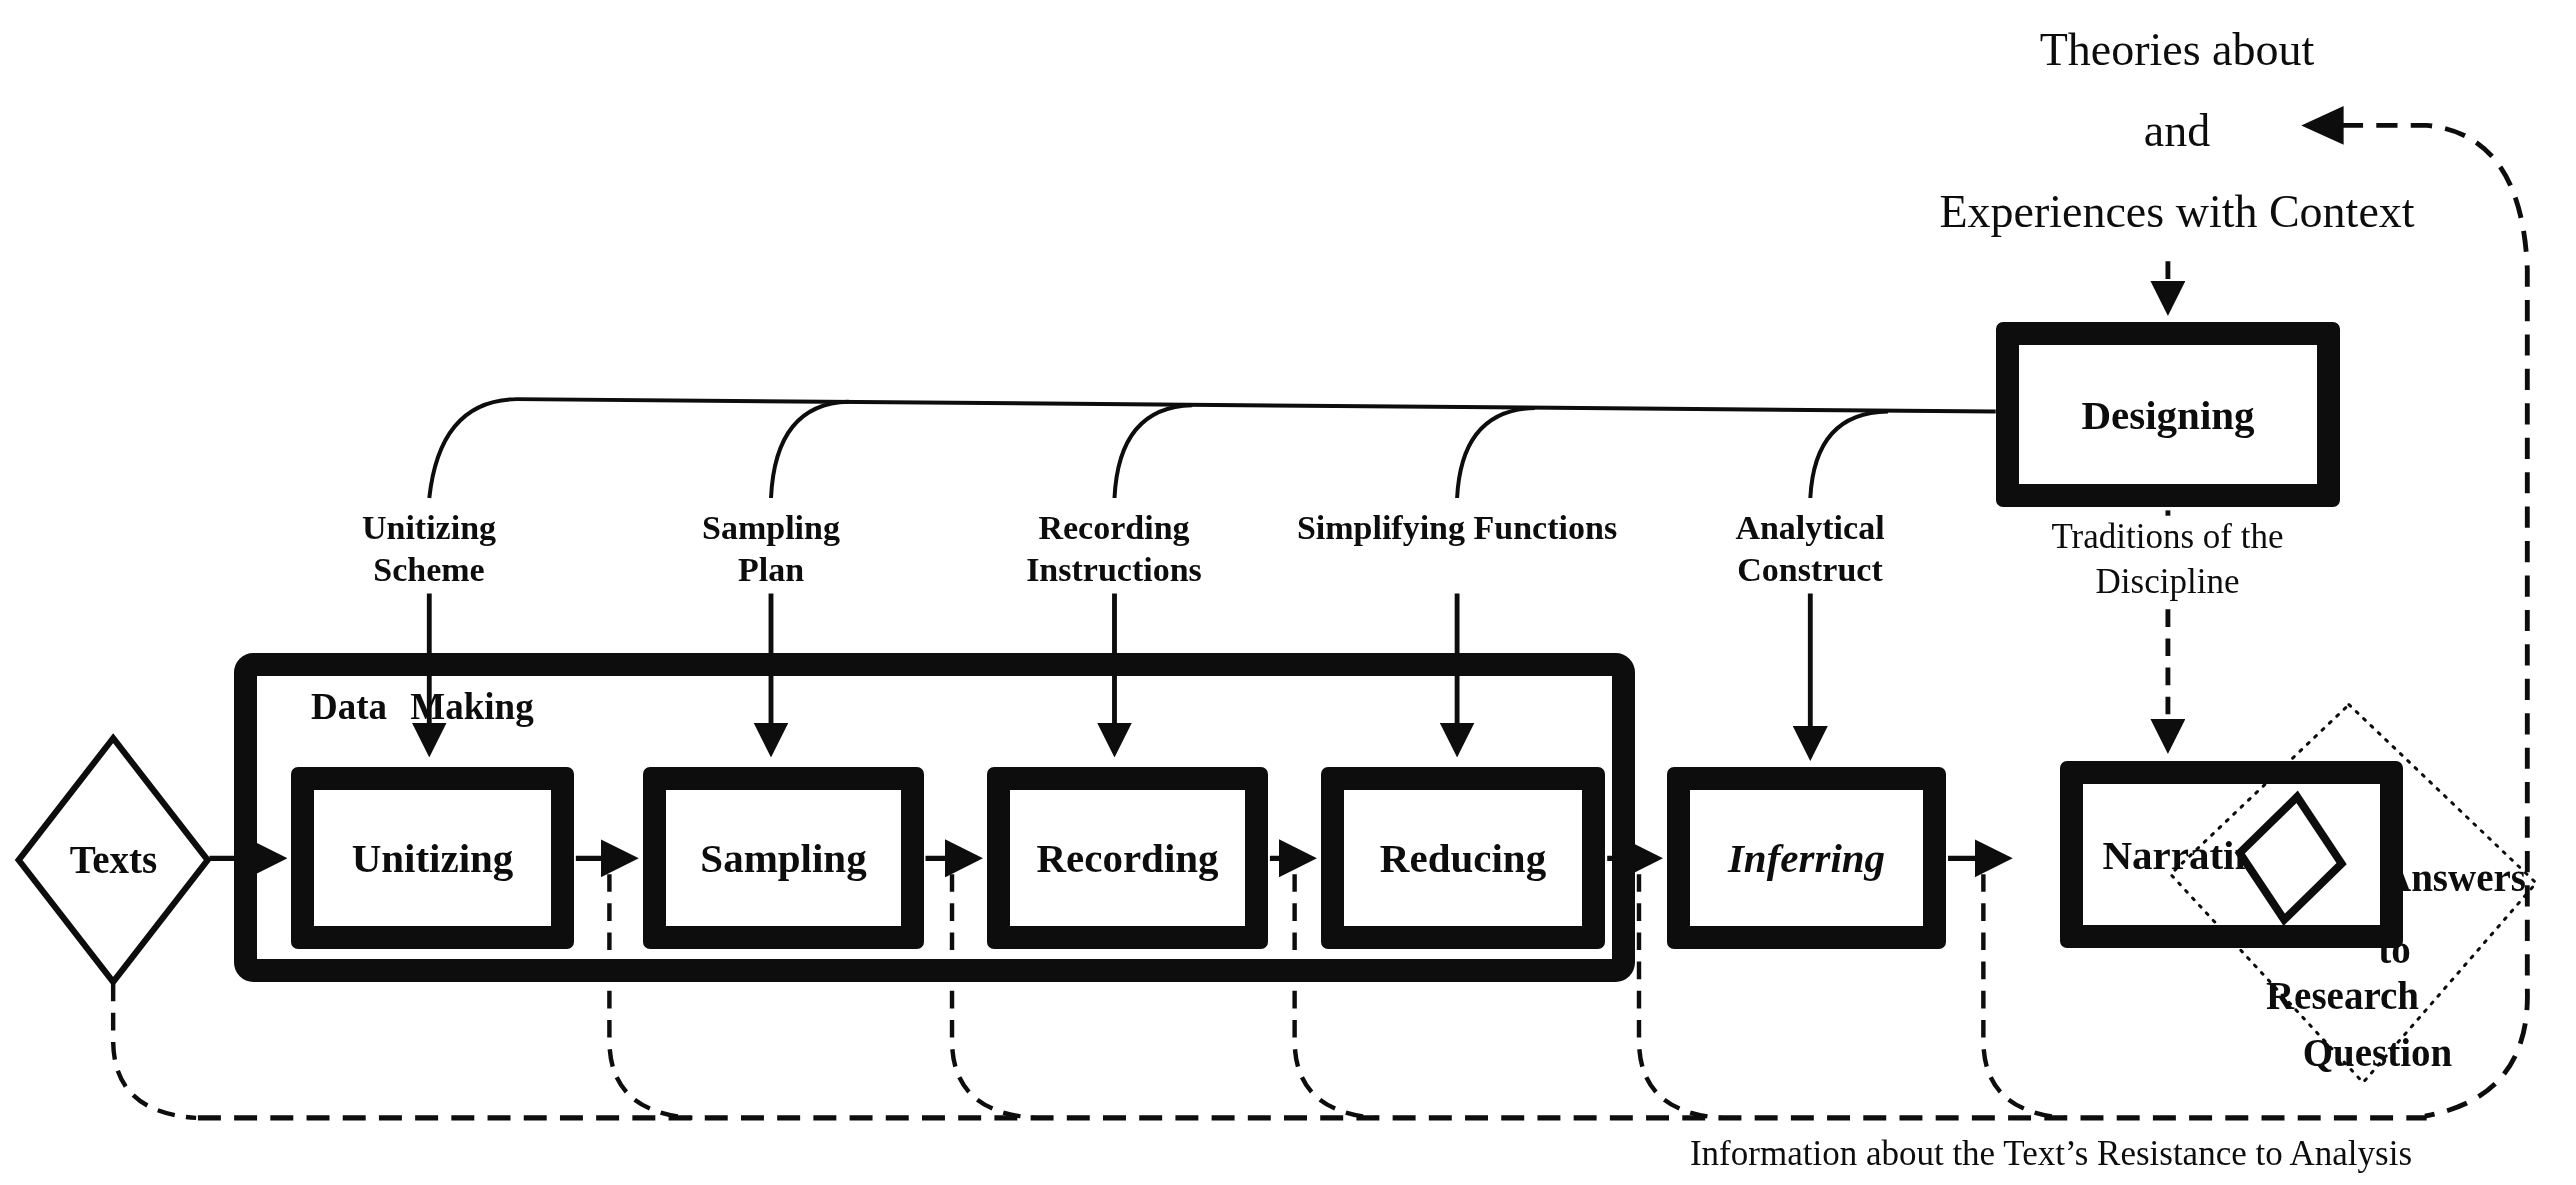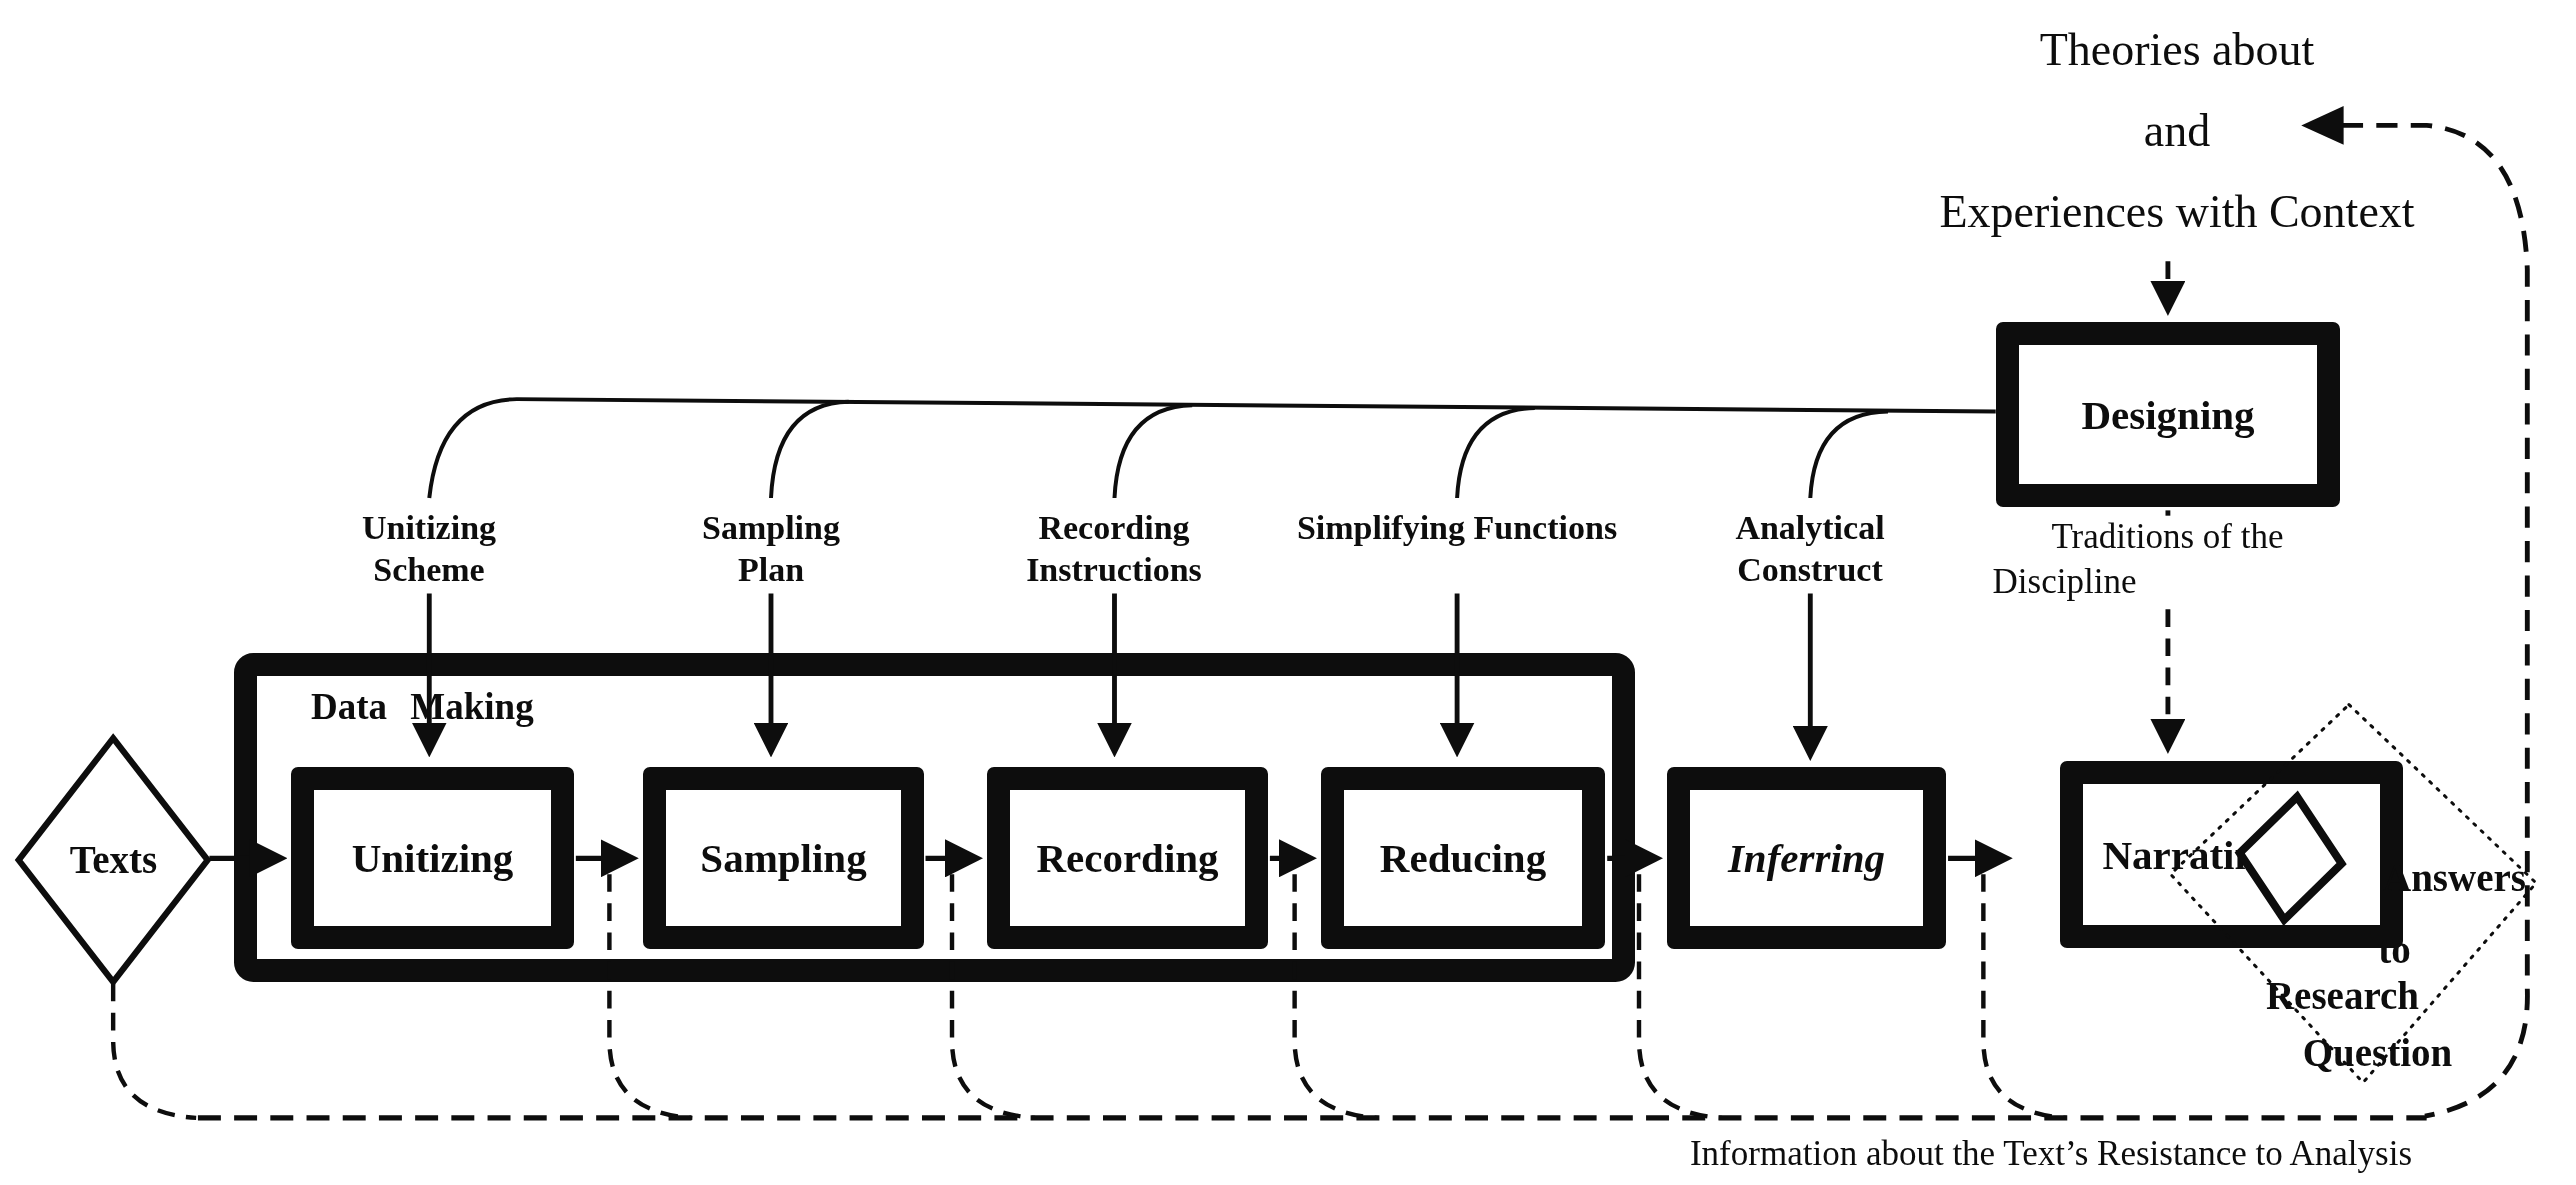--- a/index.html
+++ b/index.html
@@ -85,21 +85,21 @@
 
   <div class="txt" style="left:1868px; top:23px;  width:618px; font-size:46px;">Theories about</div>
   <div class="txt" style="left:1868px; top:104px; width:618px; font-size:46px;">and</div>
   <div class="txt" style="left:1868px; top:185px; width:618px; font-size:46px;">Experiences with Context</div>
 
   <div class="pbox" style="left:1996px; top:322px; width:344px; height:185px;">
     <span>Designing</span>
   </div>
 
   <div class="txt" style="left:1991px; top:517px; width:353px; font-size:35px;">Traditions of the</div>
-  <div class="txt" style="left:1888px; top:562px; width:353px; font-size:35px;">Discipline</div>
+  <div class="txt" style="left:1991px; top:562px; width:353px; font-size:35px;">Discipline</div>
 
   <div class="lbl2" style="left:226px;  top:507px; width:406px;">
     <div>Unitizing</div>
     <div>Scheme</div>
   </div>
   <div class="lbl2" style="left:568px;  top:507px; width:406px;">
     <div>Sampling</div>
     <div>Plan</div>
   </div>
   <div class="lbl2" style="left:911px; top:507px; width:406px;">

